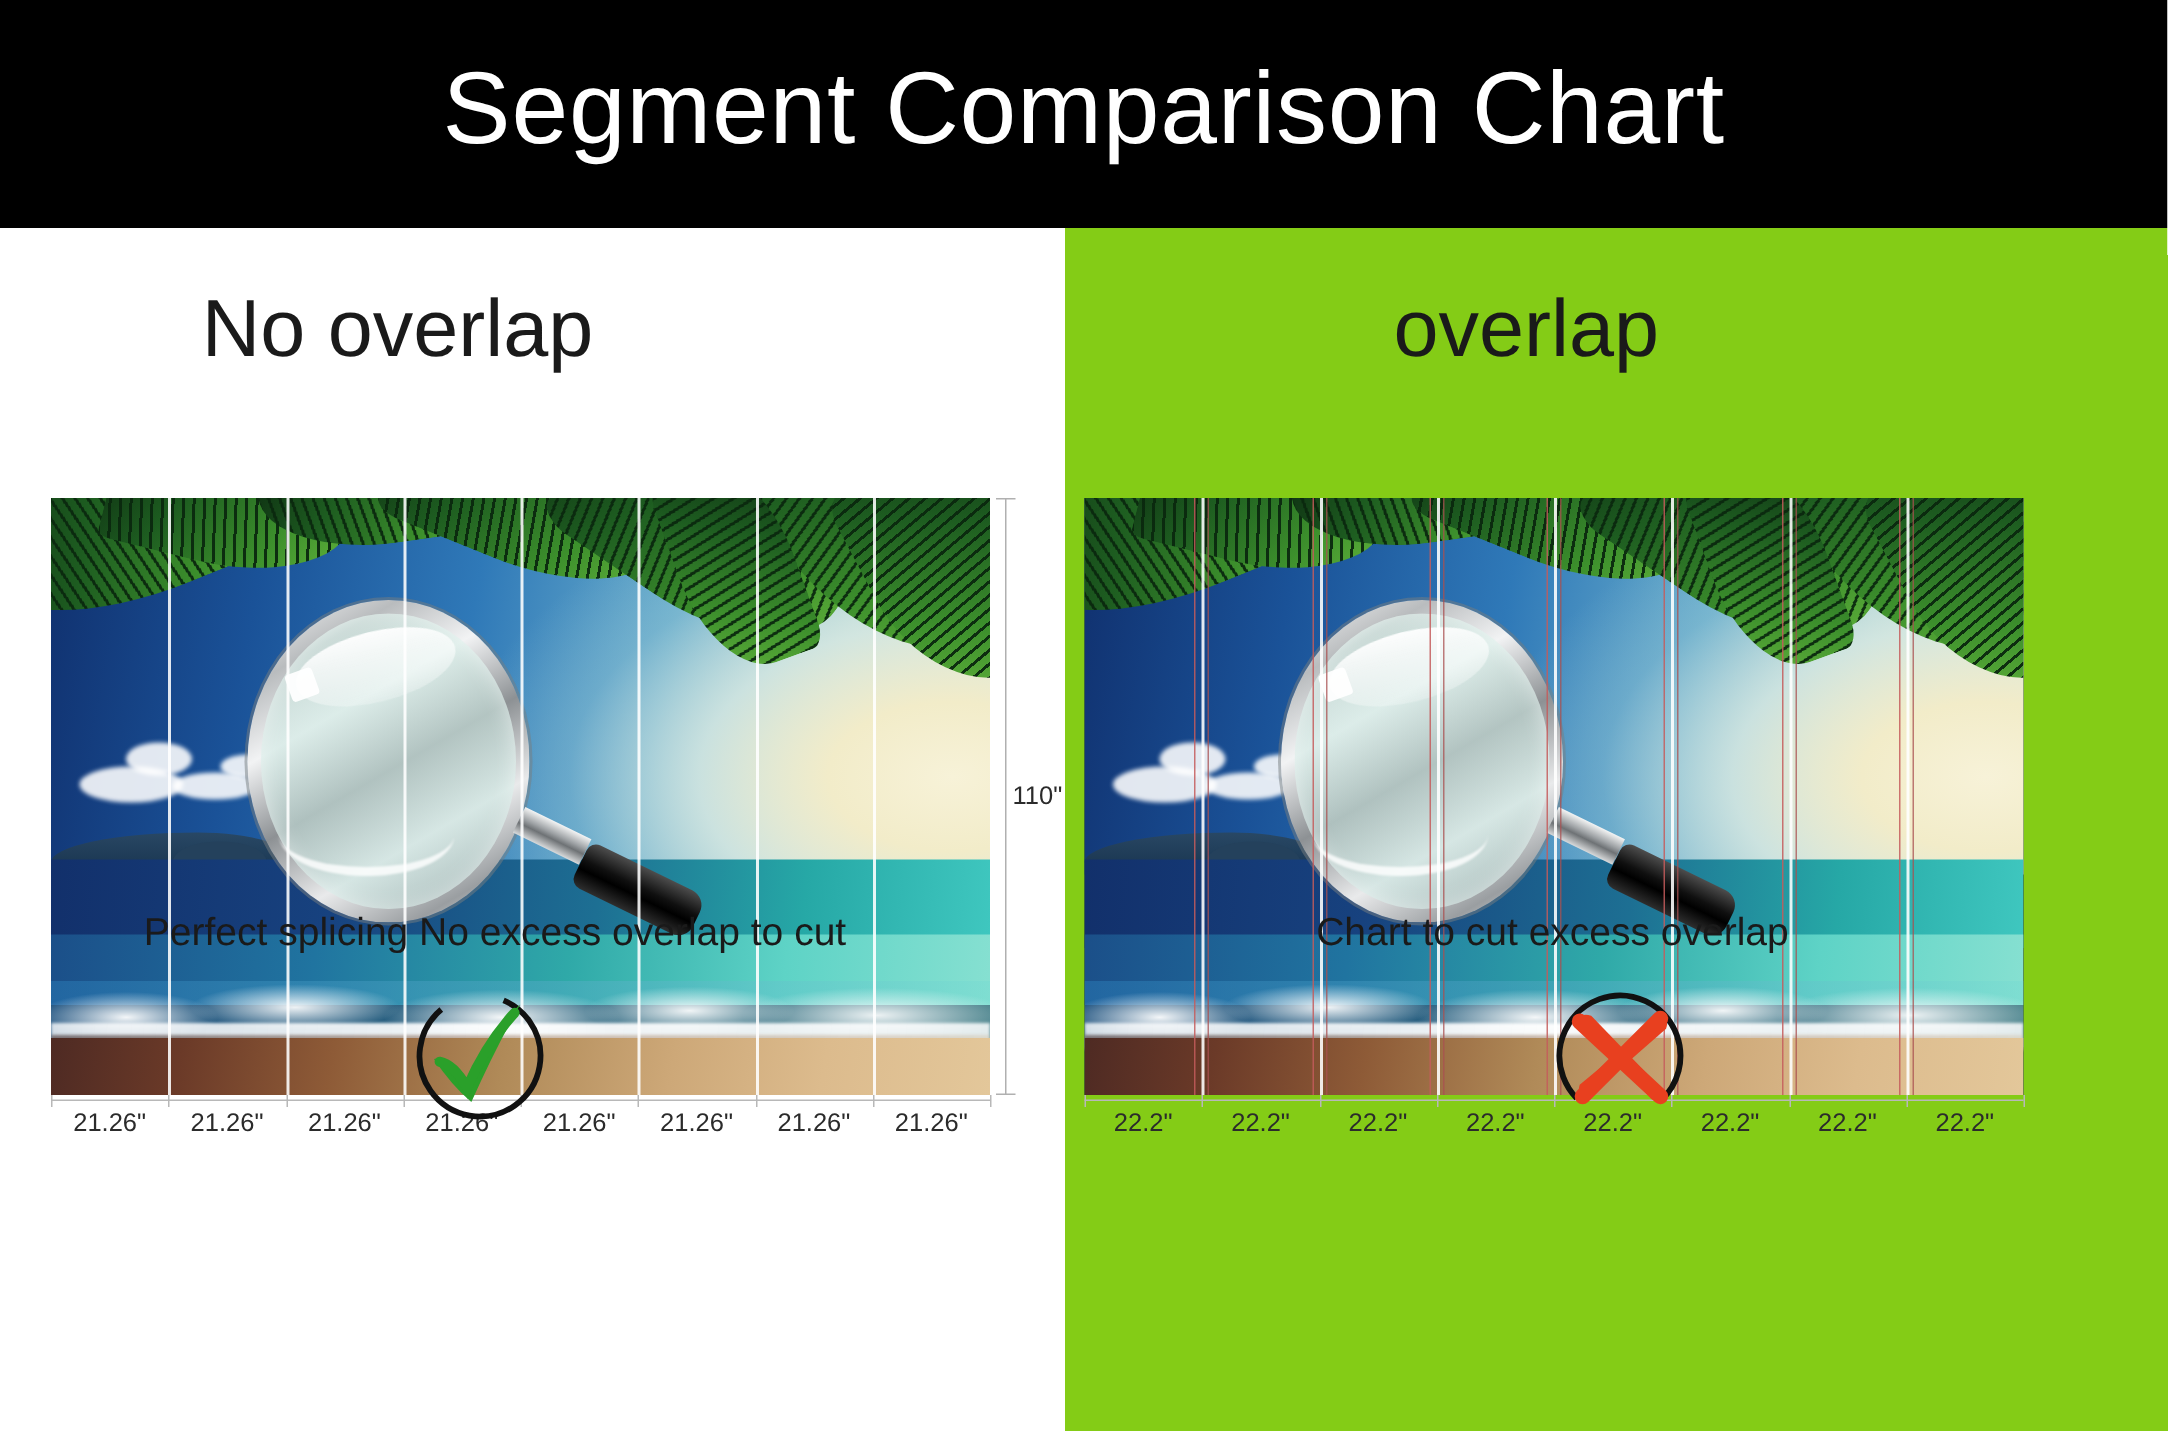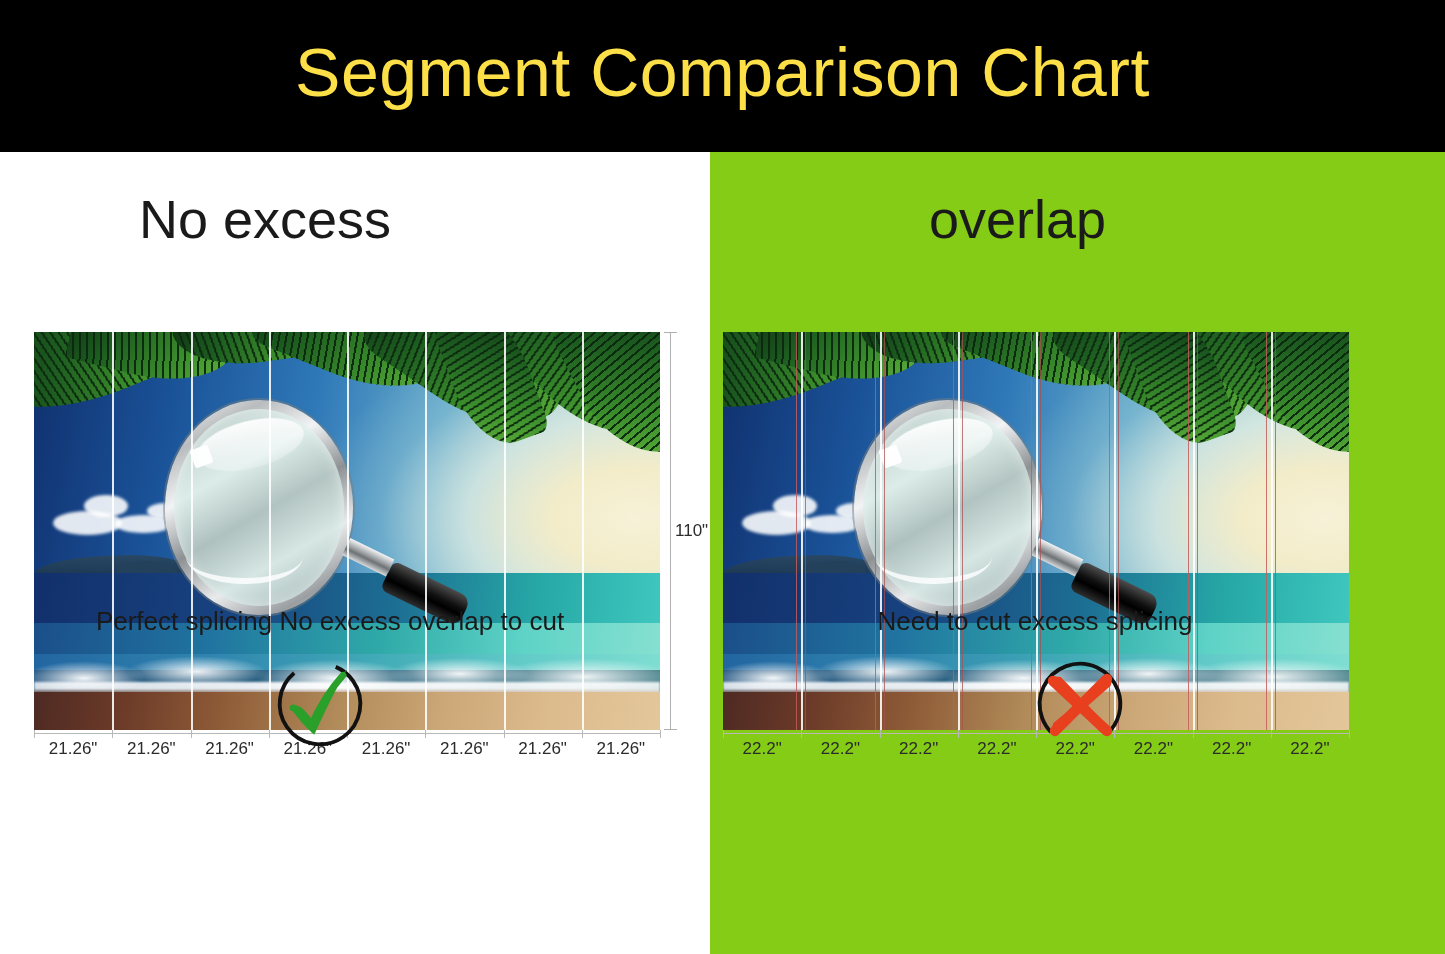--- a/index.html
+++ b/index.html
@@ -324,28 +324,28 @@
   .panel-left  .status-icon { left: 272px; }
   .panel-right .status-icon { left: 322px; }
   .status-icon svg { width: 96px; height: 96px; display: block; }
 </style>
 </head>
 <body>
 
 <div id="page">
 
   <div class="title-bar" style="background: rgb(0, 0, 0);">
-    <div class="title-text" style="color: #fde047;">Segment Comparison Chart</div>
+    <div class="title-text" style="color: #ffffff;">Segment Comparison Chart</div>
   </div>
 
   <div class="panels">
 
     <div class="panel panel-left" style="background: rgb(255, 255, 255);">
 
-      <div class="panel-heading">No excess</div>
+      <div class="panel-heading">No overlap</div>
 
       <div class="img-wrap">
         <div class="beach">
           <div class="sky"></div>
           <div class="cloud c1"></div>
           <div class="cloud c2"></div>
           <div class="cloud c3"></div>
           <div class="cloud c4"></div>
           <div class="island"></div>
           <div class="island2"></div>
@@ -521,21 +521,21 @@
             <div class="tick" style="left: 25%;"></div>
             <div class="tick" style="left: 37.5%;"></div>
             <div class="tick" style="left: 50%;"></div>
             <div class="tick" style="left: 62.5%;"></div>
             <div class="tick" style="left: 75%;"></div>
             <div class="tick" style="left: 87.5%;"></div>
             <div class="tick" style="left: 100%;"></div>
           </div>
       </div>
 
-      <div class="caption">Need to cut excess splicing</div>
+      <div class="caption">Chart to cut excess overlap</div>
 
       <div class="status-icon">
         <svg viewBox="0 0 100 100" aria-hidden="true">
           <circle cx="50" cy="50" r="42" fill="none" stroke="#111111" stroke-width="4" stroke-dasharray="200 64" stroke-dashoffset="150" transform="rotate(-20 50 50)"></circle>
           <path d="M20 24 Q24 20 30 22 L82 76 Q78 82 72 80 Z" fill="#e8401f"></path>
           <path d="M80 22 Q84 26 82 31 L26 80 Q20 76 22 70 Z" fill="#e8401f"></path>
           <path d="M22 26 L78 78" stroke="#e8401f" stroke-width="11" stroke-linecap="round"></path>
           <path d="M78 24 L24 78" stroke="#e8401f" stroke-width="11" stroke-linecap="round"></path>
         </svg>
       </div>

